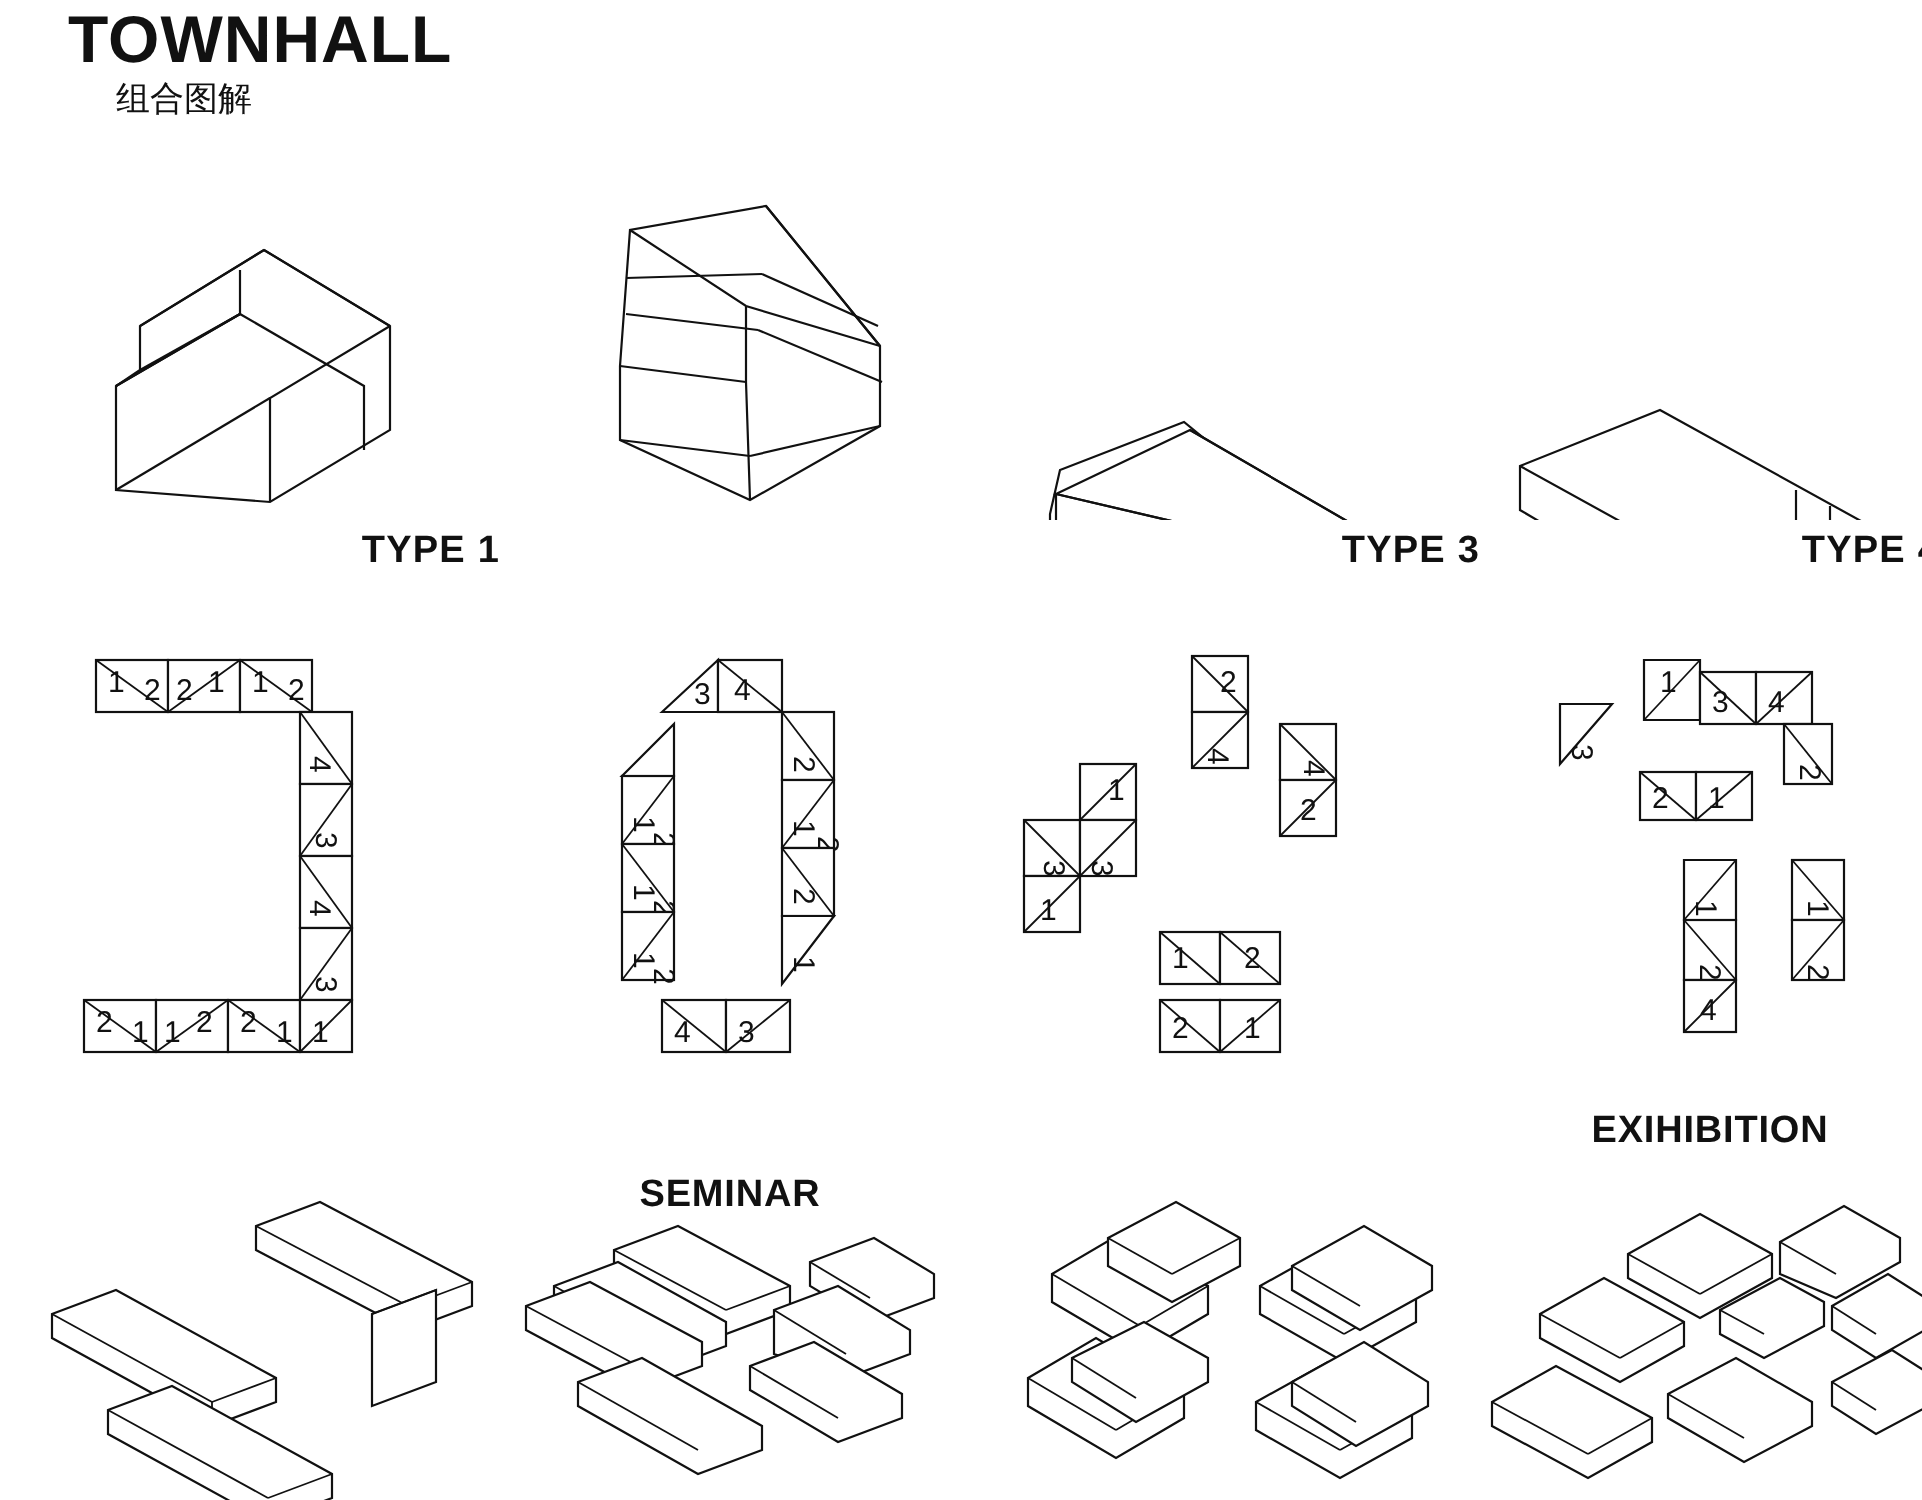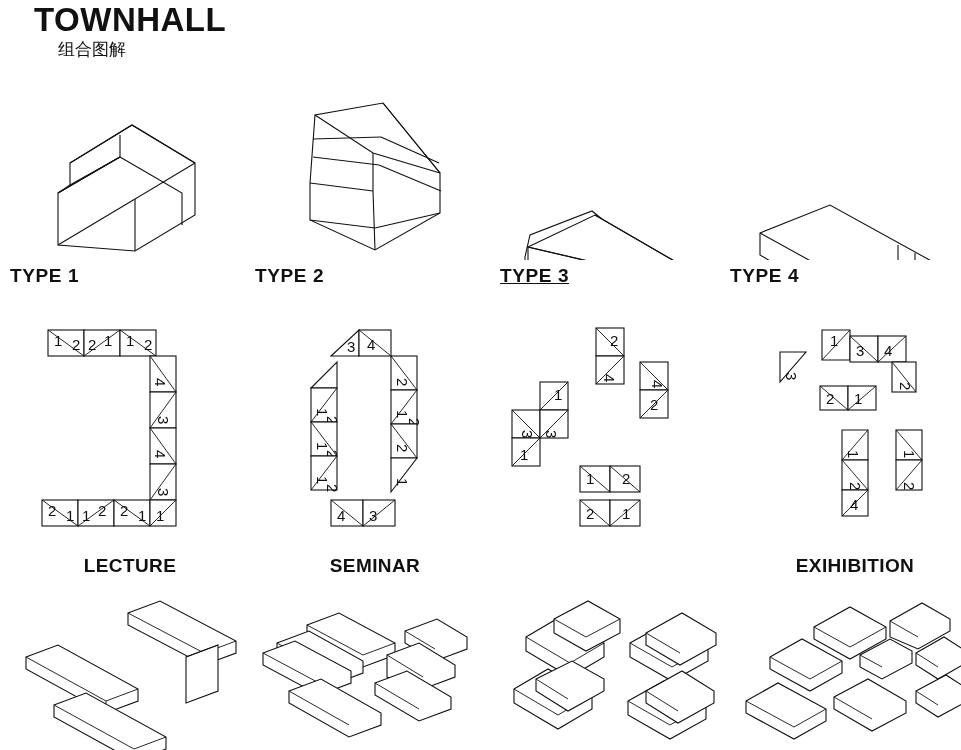--- a/index.html
+++ b/index.html
@@ -52,21 +52,21 @@
     width: 240px;
     height: 165px;
   }
   .iso-cell svg { display: block; }
 
   
   .type-label {
     position: absolute;
     top: 265px;
     width: 240px;
-    text-align: left;
+    text-align: right;
     font-size: 19px;
     font-weight: bold;
     letter-spacing: 0.6px;
   }
 
   
   .plan-row {
     position: absolute;
     left: 0;
     top: 320px;
@@ -178,22 +178,21 @@
         <polygon class="s-fill" points="30,160 30,138 100,110 205,168 205,192 135,222"></polygon>
         <polyline class="s-line" points="30,138 135,196 205,168"></polyline>
         <polyline class="s-line" points="135,196 135,222"></polyline>
         <polyline class="s-line" points="168,150 168,178"></polyline>
         <polyline class="s-line" points="185,158 185,185"></polyline>
       </svg>
     </div>
   </div>
 
   <div class="type-label" style="left:10px;">TYPE 1</div>
-  <div class="type-label" style="left:255px;">TYPE 2</div>
-  <div class="type-label" style="left:500px;text-decoration:underline;">TYPE 3</div>
+  <div class="type-label" style="left:500px;">TYPE 3</div>
   <div class="type-label" style="left:730px;">TYPE 4</div>
 
   <div class="plan-row">
 
     <div class="plan-cell" style="left:10px;">
       <svg width="240" height="215" viewBox="0 0 240 215">
 
         <g>
           <rect class="cellbox" x="38" y="10" width="36" height="26"></rect>
           <line class="s-thin" x1="38" y1="10" x2="74" y2="36"></line>
@@ -460,22 +459,21 @@
         </g>
         <g>
           <rect class="cellbox" x="166" y="140" width="26" height="30"></rect>
           <line class="s-thin" x1="192" y1="140" x2="166" y2="170"></line>
           <text class="num" x="174" y="162" transform="rotate(90 174 162)">2</text>
         </g>
       </svg>
     </div>
   </div>
 
-  <div class="mode-label" style="left:10px;">LECTURE</div>
-  <div class="mode-label" style="left:255px;">SEMINAR</div>
+  <div class="mode-label" style="left:245px;margin-top:32px;">SEMINAR</div>
   <div class="mode-label" style="left:735px;">EXIHIBITION</div>
 
   <div class="axo-row">
 
     <div class="axo-cell" style="left:10px;">
       <svg width="240" height="155" viewBox="0 0 240 155">
 
         <polygon class="s-fill" points="118,18 150,6 226,46 226,58 194,70 118,30"></polygon>
         <line class="s-thin" x1="118" y1="18" x2="194" y2="58"></line>
         <line class="s-thin" x1="194" y1="58" x2="226" y2="46"></line>

